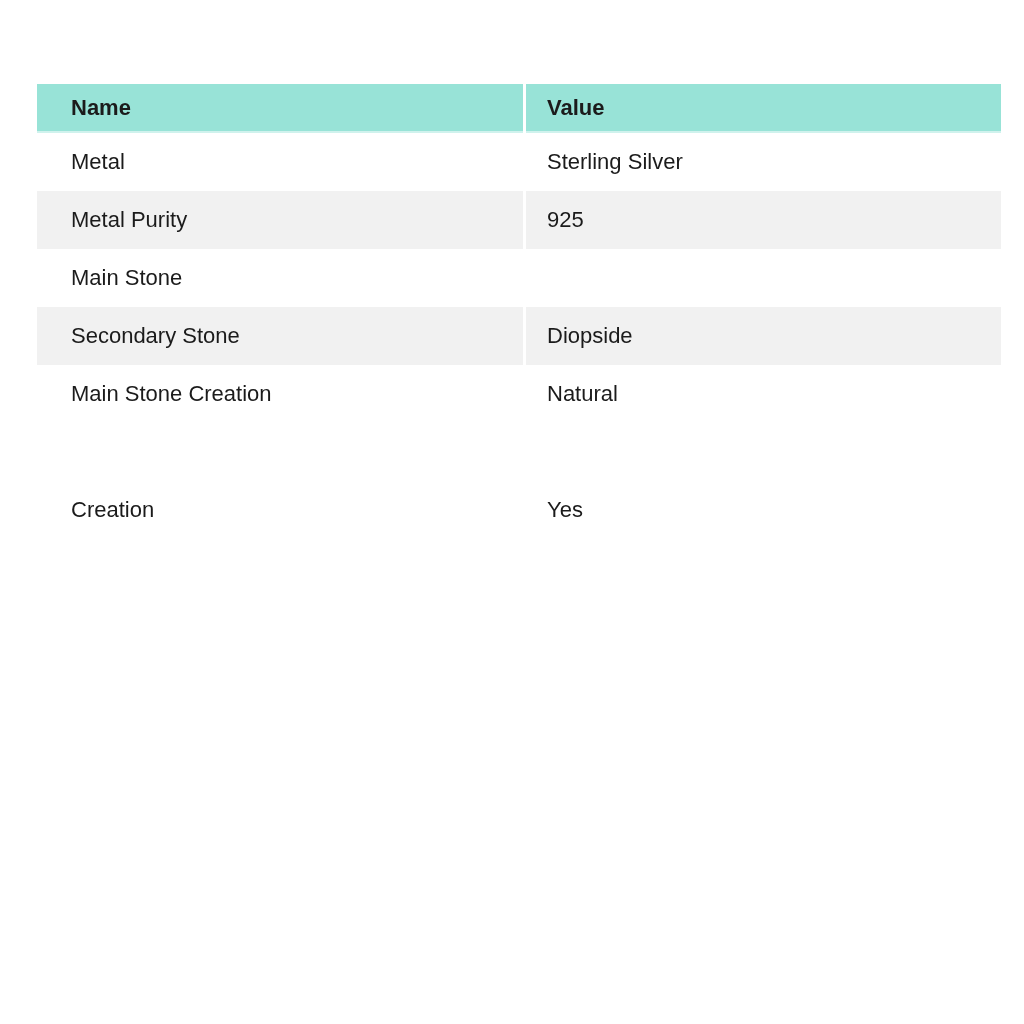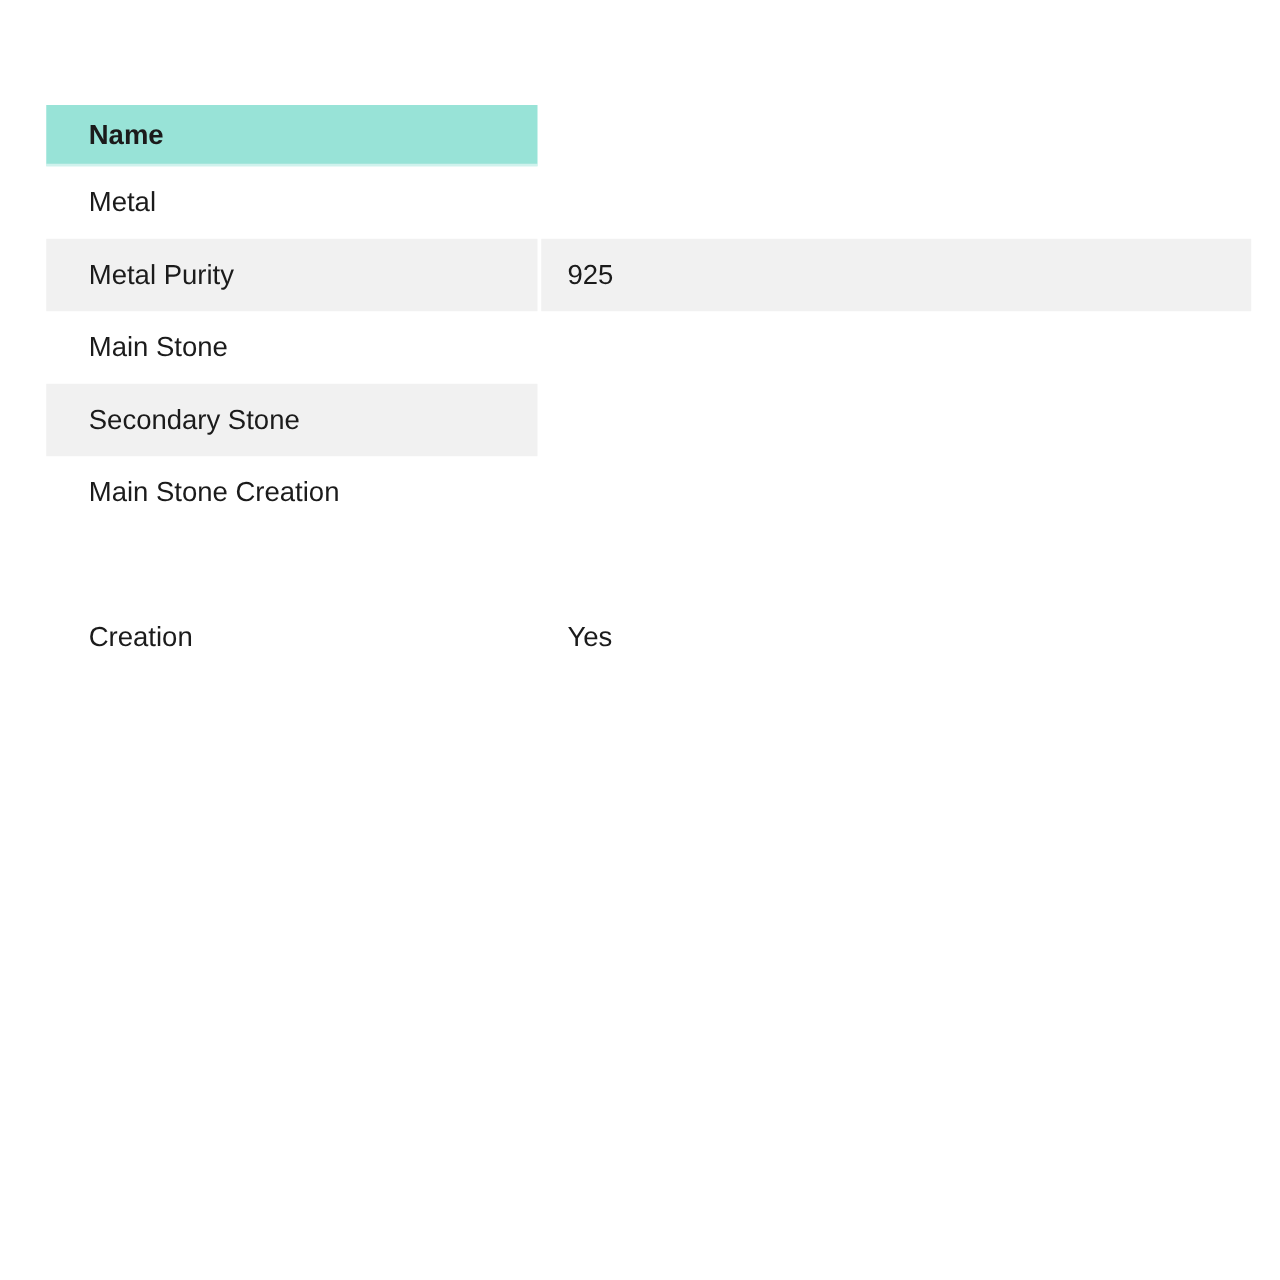--- a/index.html
+++ b/index.html
@@ -27,21 +27,21 @@
     align-items: stretch;
   }
   .t-row .cell {
     display: flex;
     align-items: center;
     font-size: 22px;
     line-height: 1;
     box-sizing: border-box;
   }
   .cell.c-name {
-    width: 393px;
+    width: 486px;
     padding-left: 34px;
     flex: 0 0 auto;
   }
   .cell.c-value {
     flex: 1 1 auto;
     padding-left: 21px;
   }
   .t-header {
     height: 49px;
   }
@@ -57,43 +57,47 @@
     background: var(--stripe-bg);
   }
 </style>
 </head>
 <body style="color: rgb(27, 27, 27);">
 
 <div class="spec-table">
 
   <div class="t-row t-header">
     <div class="cell c-name" style="background: rgb(152, 227, 215);">Name</div>
+    <div class="cell c-value" style="background: rgb(152, 227, 215);">Value</div>
   </div>
 
   <div class="t-body">
 
       <div class="t-row">
         <div class="cell c-name">Metal</div>
+        <div class="cell c-value">Sterling Silver</div>
       </div>
 
       <div class="t-row">
         <div class="cell c-name">Metal Purity</div>
         <div class="cell c-value">925</div>
       </div>
 
       <div class="t-row">
         <div class="cell c-name">Main Stone</div>
       </div>
 
       <div class="t-row">
         <div class="cell c-name">Secondary Stone</div>
+        <div class="cell c-value">Diopside</div>
       </div>
 
       <div class="t-row">
         <div class="cell c-name">Main Stone Creation</div>
+        <div class="cell c-value">Natural</div>
       </div>
 
 
       <div class="t-row">
       </div>
 
       <div class="t-row">
         <div class="cell c-name">Creation</div>
         <div class="cell c-value">Yes</div>
       </div>

